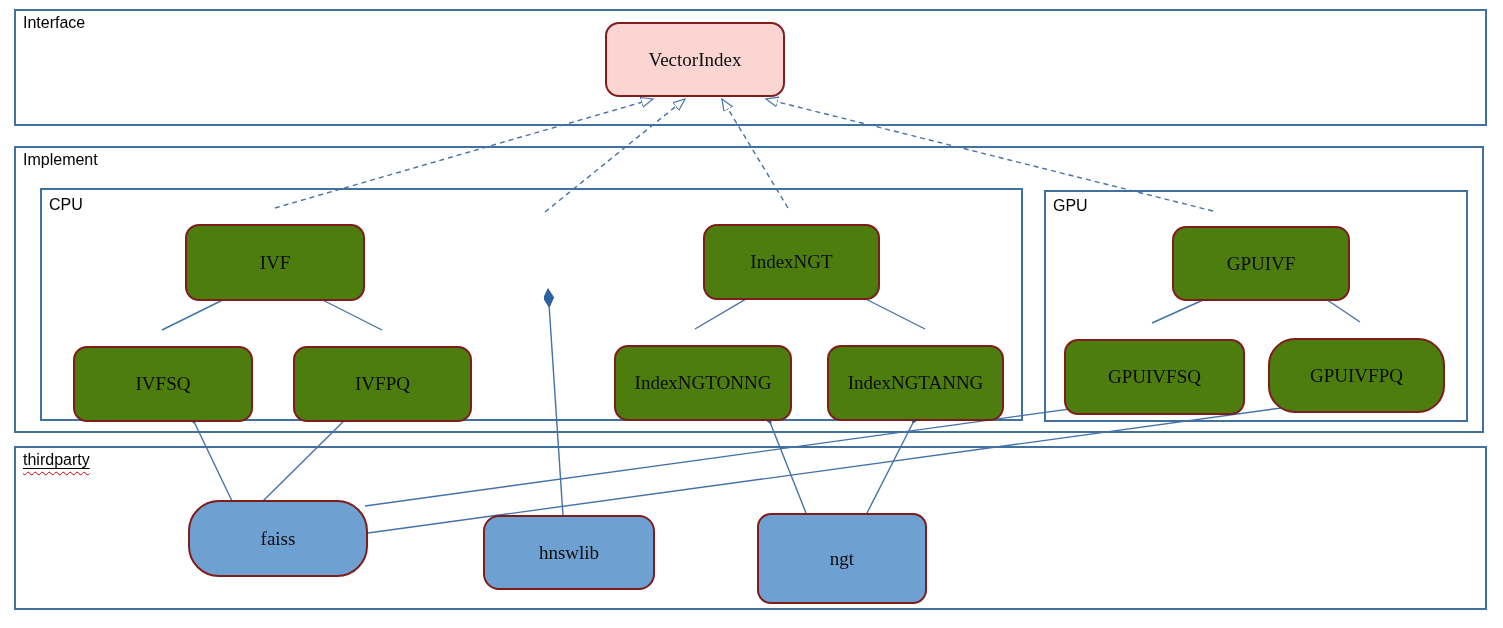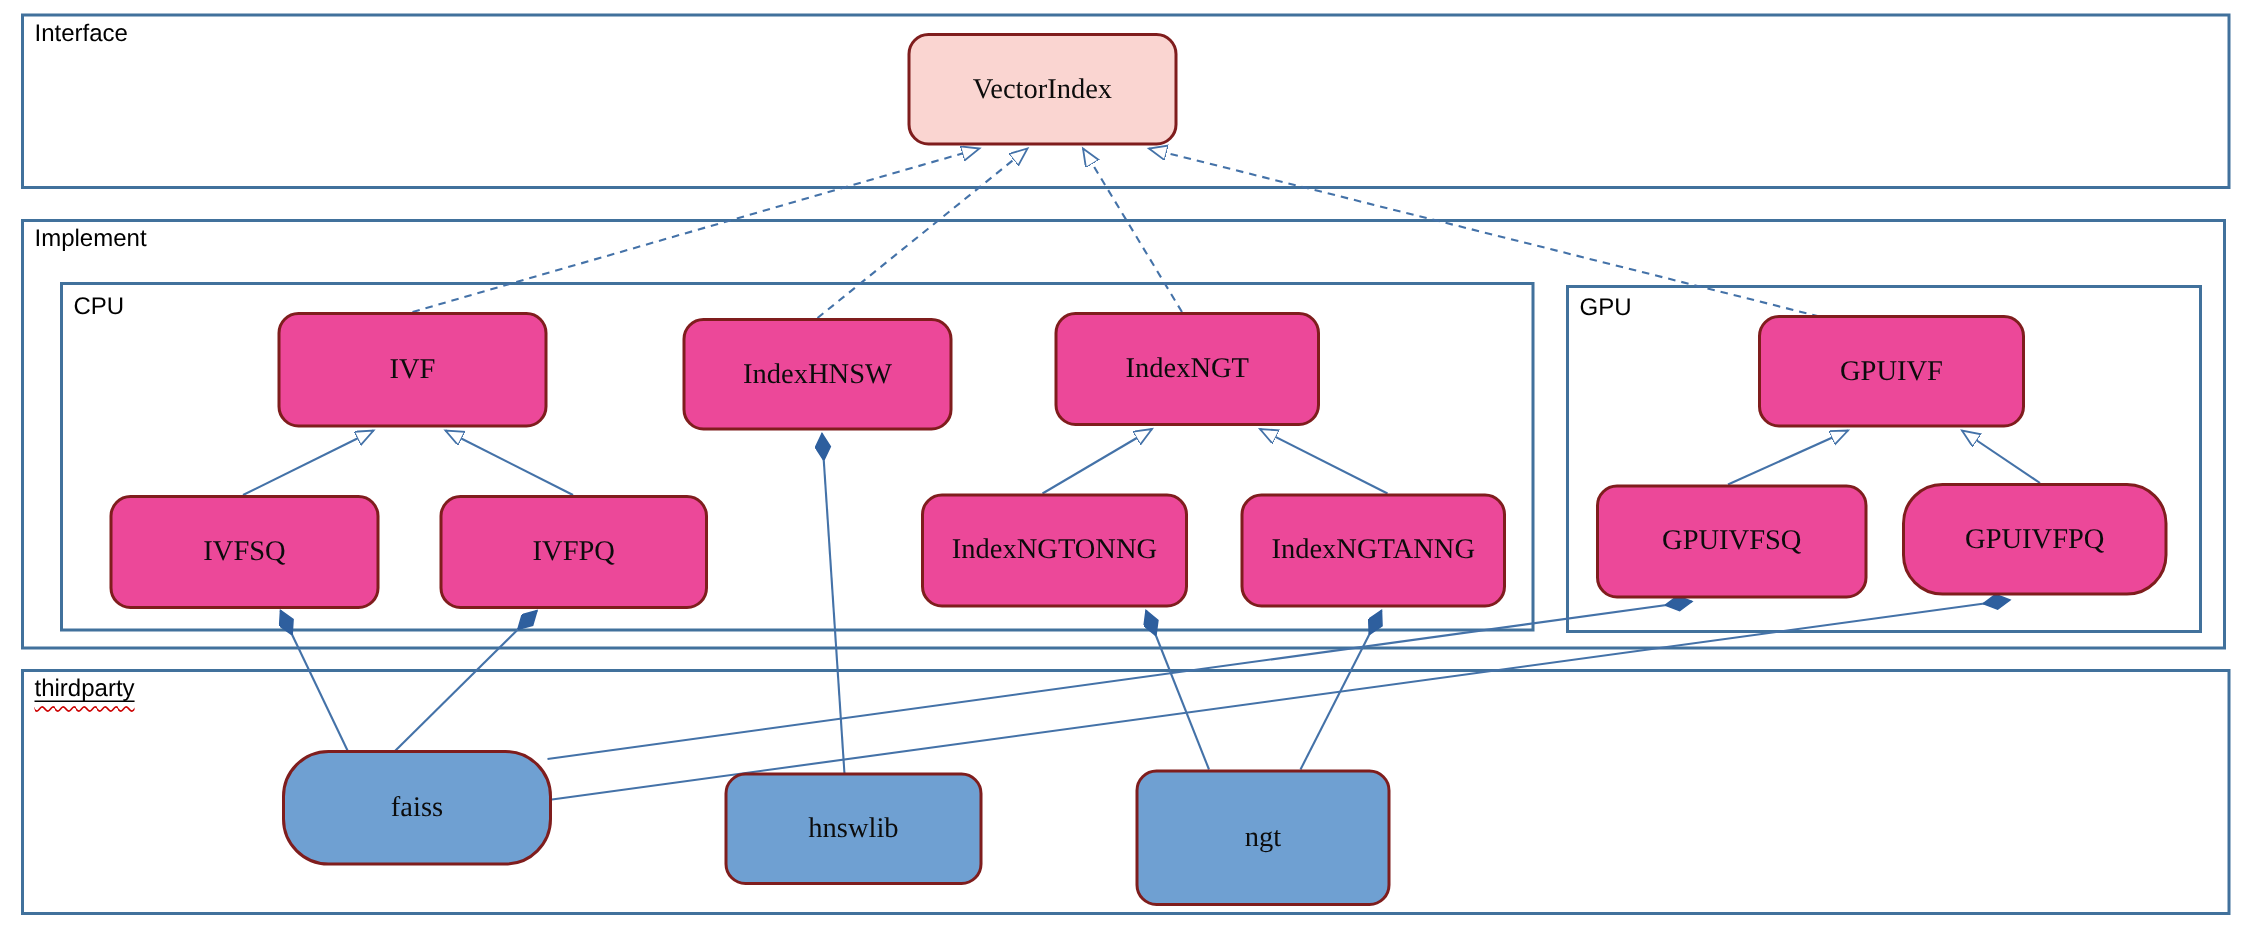--- a/index.html
+++ b/index.html
@@ -28,21 +28,21 @@
   svg.wires { position:absolute; left:0; top:0; z-index:3; pointer-events:none; }
   .wire { stroke:#4472A8; stroke-width:1.4; fill:none; }
   .wire.dashed { stroke-dasharray:5 4; }
   .node {
     position:absolute; box-sizing:border-box; z-index:4;
     border:2px solid #7f1d1d; border-radius:14px;
     display:flex; align-items:center; justify-content:center;
     font-family:"Liberation Serif", serif; font-size:19px; color:#0c0c0c;
     text-align:center;
   }
-  .node.green { background:#ec4899; }
+  .node.green { background:#4d7c0f;margin-top:16px; }
   .node.pink  { background:#FAD5D1; }
   .node.blue  { background:#6FA0D2; }
 </style>
 </head>
 <body>
 
 <div class="stage">
 
   <div class="container" style="left:14px; top:9px; width:1473px; height:117px;"></div>
   <div class="container-label" style="left:23px; top:14px;">Interface</div>
@@ -86,28 +86,27 @@
     <line class="wire" x1="365" y1="506" x2="1128" y2="401" marker-end="url(#fillDiamond)"></line>
     <line class="wire" x1="368" y1="533" x2="1340" y2="400" marker-end="url(#fillDiamond)"></line>
     <line class="wire" x1="563" y1="516" x2="548" y2="289" marker-end="url(#fillDiamond)"></line>
     <line class="wire" x1="806" y1="513" x2="764" y2="407" marker-end="url(#fillDiamond)"></line>
     <line class="wire" x1="867" y1="513" x2="921" y2="407" marker-end="url(#fillDiamond)"></line>
   </svg>
 
   <div class="node pink" style="left:605px; top:22px; width:180px; height:75px;">VectorIndex</div>
 
   <div class="node green" style="left:185px; top:208px; width:180px; height:77px;">IVF</div>
-  <div class="node green" style="left:455px; top:212px; width:180px; height:75px;">IndexHNSW</div>
   <div class="node green" style="left:703px; top:208px; width:177px; height:76px;">IndexNGT</div>
   <div class="node green" style="left:1172px; top:210px; width:178px; height:75px;">GPUIVF</div>
 
   <div class="node green" style="left:73px; top:330px; width:180px; height:76px;">IVFSQ</div>
   <div class="node green" style="left:293px; top:330px; width:179px; height:76px;">IVFPQ</div>
   <div class="node green" style="left:614px; top:329px; width:178px; height:76px;">IndexNGTONNG</div>
   <div class="node green" style="left:827px; top:329px; width:177px; height:76px;">IndexNGTANNG</div>
   <div class="node green" style="left:1064px; top:323px; width:181px; height:76px;">GPUIVFSQ</div>
   <div class="node green" style="left:1268px; top:322px; width:177px; height:75px;border-radius:27px;">GPUIVFPQ</div>
 
   <div class="node blue" style="left:188px; top:500px; width:180px; height:77px;border-radius:31px;">faiss</div>
-  <div class="node blue" style="left:483px; top:515px; width:172px; height:75px;">hnswlib</div>
+  <div class="node blue" style="left:483px; top:515px; width:172px; height:75px;border-radius:16px;">hnswlib</div>
   <div class="node blue" style="left:757px; top:513px; width:170px; height:91px;">ngt</div>
 
 </div>
 
 </body></html>

